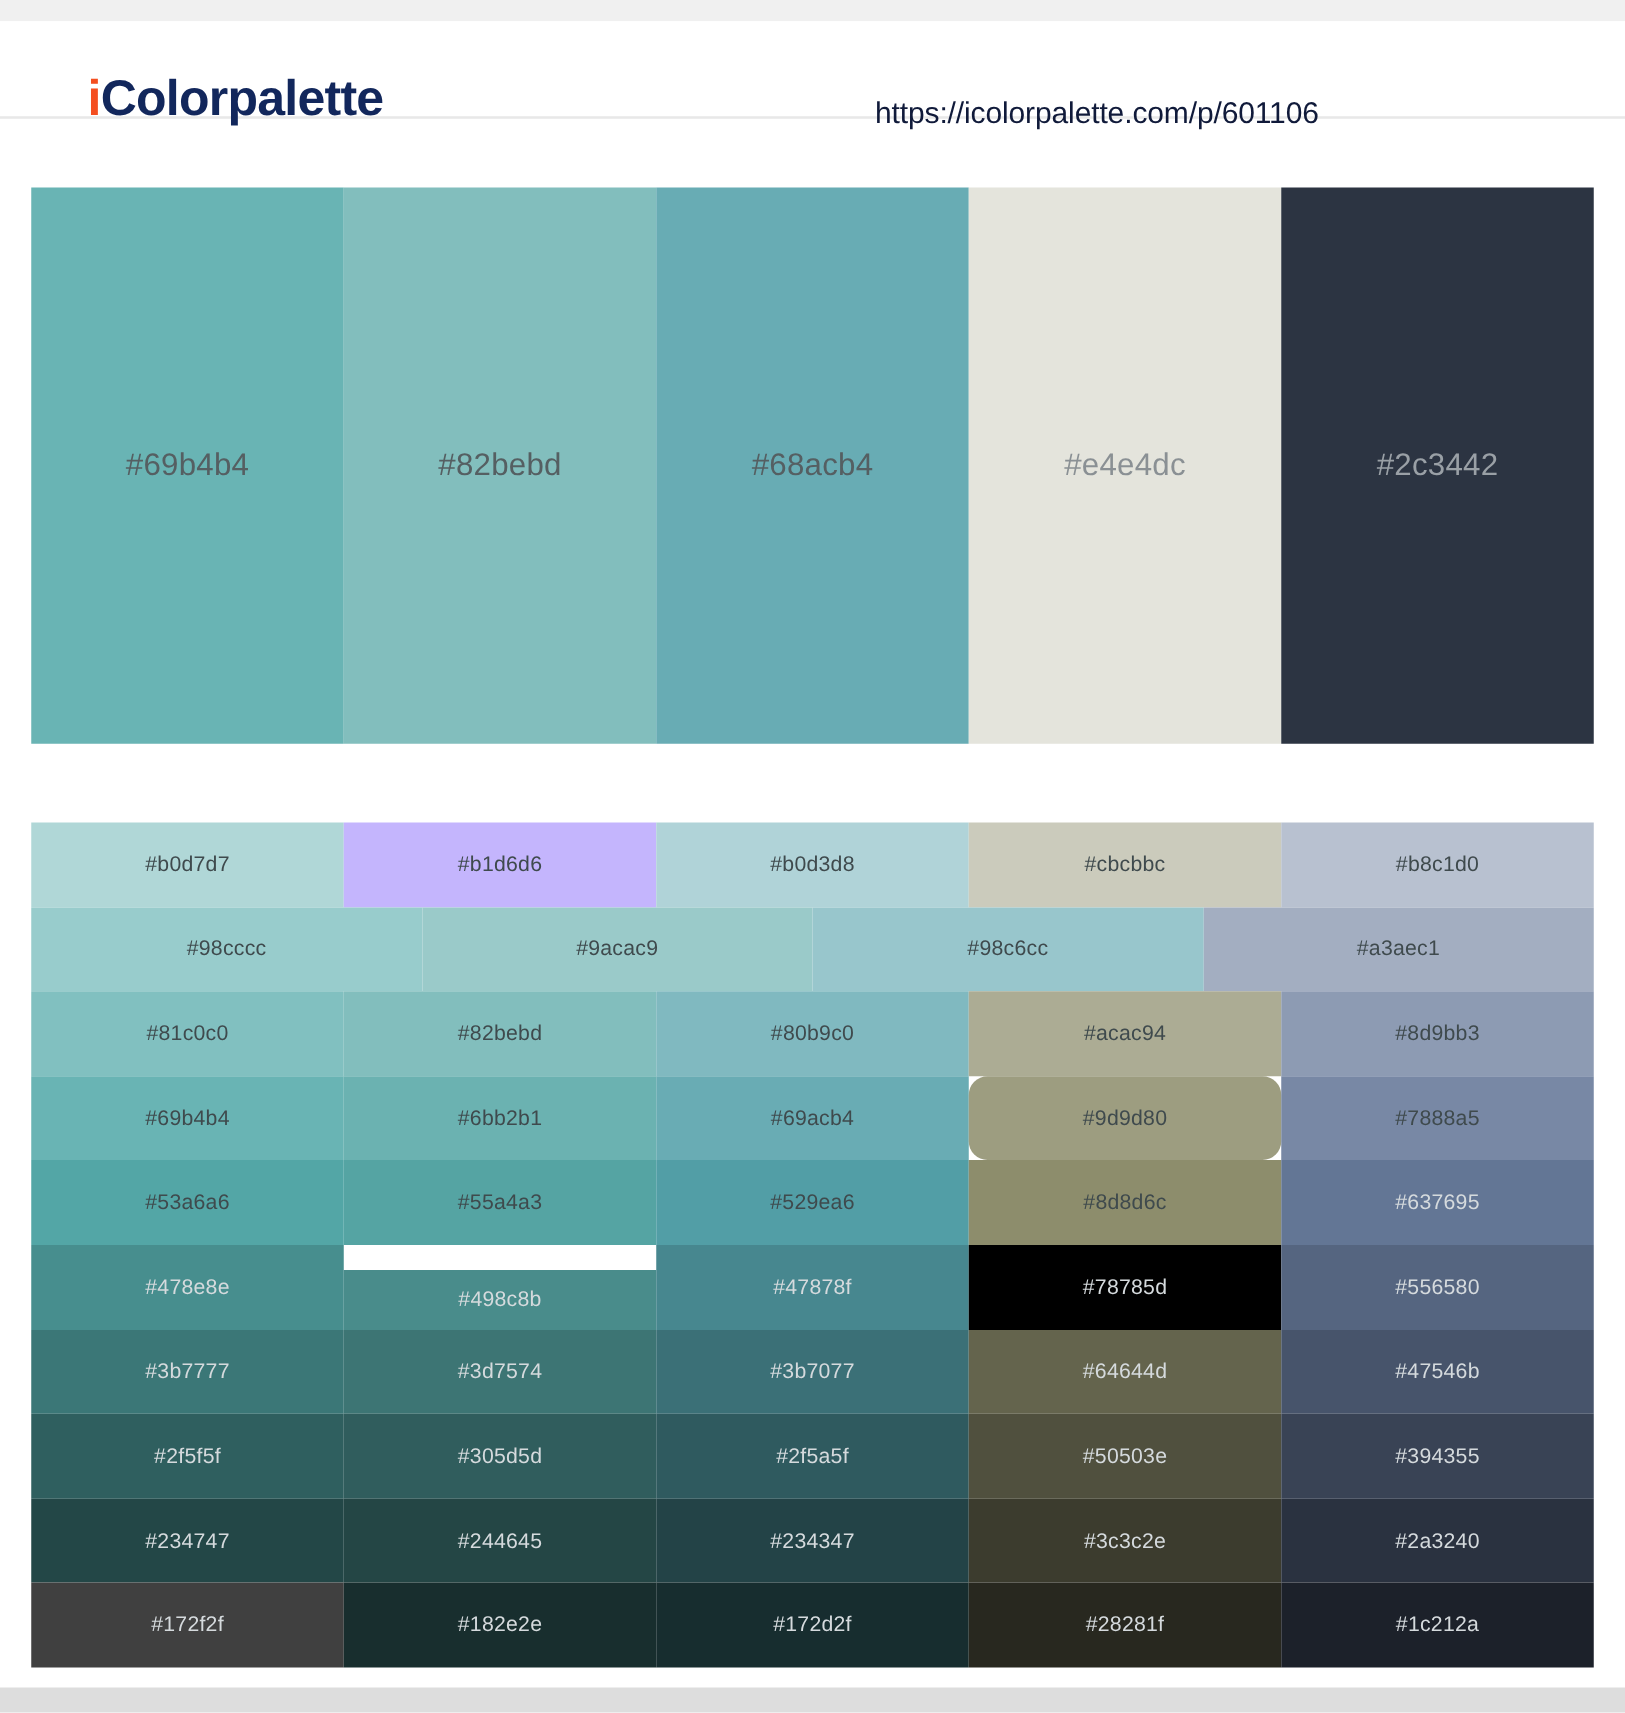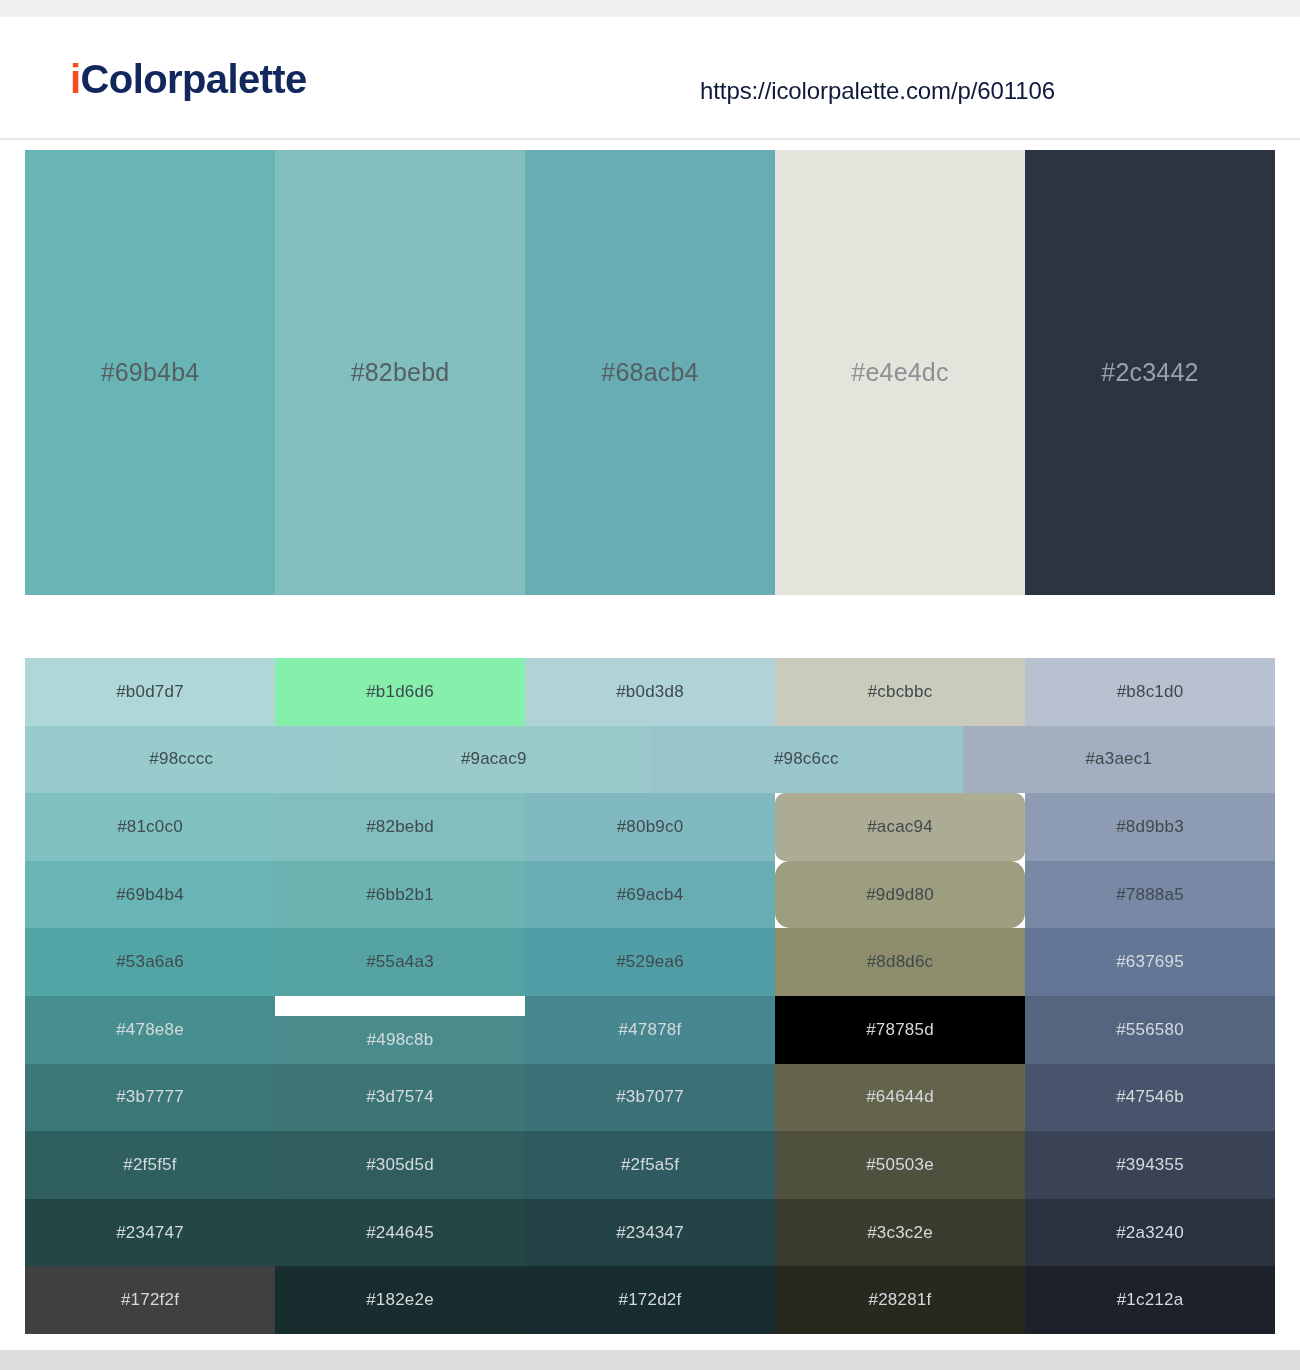--- a/index.html
+++ b/index.html
@@ -20,21 +20,21 @@
     width: 1300px;
     height: 17px;
     background: #f0f0f0;
   }
 
   
   .site-header {
     position: absolute;
     top: 17px; left: 0;
     width: 1300px;
-    height: 123px;
+    height: 78px;
     background: #ffffff;
     border-bottom: 2px solid #e8e8e8;
   }
 
   .logo {
     position: absolute;
     left: 70px;
     top: 42px;
     font-size: 40px;
     font-weight: 700;
@@ -147,21 +147,21 @@
     <div class="palette-swatch light-text" style="background: rgb(44, 52, 66);">
       <span class="hex">#2c3442</span>
     </div>
   </div>
 
 <div class="shades-grid">
     <div class="shade-row">
       <div class="shade-cell" style="background: rgb(176, 215, 215);">
         <span class="hex">#b0d7d7</span>
       </div>
-      <div class="shade-cell" style="background: #86efac; justify-content: center;">
+      <div class="shade-cell" style="background: #c4b5fd; justify-content: center;">
         <span class="hex">#b1d6d6</span>
       </div>
       <div class="shade-cell" style="background: rgb(176, 211, 216);">
         <span class="hex">#b0d3d8</span>
       </div>
       <div class="shade-cell" style="background: rgb(203, 203, 188);">
         <span class="hex">#cbcbbc</span>
       </div>
       <div class="shade-cell" style="background: rgb(184, 193, 208);">
         <span class="hex">#b8c1d0</span>
@@ -184,21 +184,21 @@
     <div class="shade-row">
       <div class="shade-cell" style="background: rgb(129, 192, 192);">
         <span class="hex">#81c0c0</span>
       </div>
       <div class="shade-cell" style="background: rgb(130, 190, 189);">
         <span class="hex">#82bebd</span>
       </div>
       <div class="shade-cell" style="background: rgb(128, 185, 192);">
         <span class="hex">#80b9c0</span>
       </div>
-      <div class="shade-cell" style="background: rgb(172, 172, 148); border-radius: 10px;">
+      <div class="shade-cell" style="background: rgb(172, 172, 148);">
         <span class="hex">#acac94</span>
       </div>
       <div class="shade-cell" style="background: rgb(141, 155, 179);">
         <span class="hex">#8d9bb3</span>
       </div>
     </div>
     <div class="shade-row">
       <div class="shade-cell" style="background: rgb(105, 180, 180);">
         <span class="hex">#69b4b4</span>
       </div>

